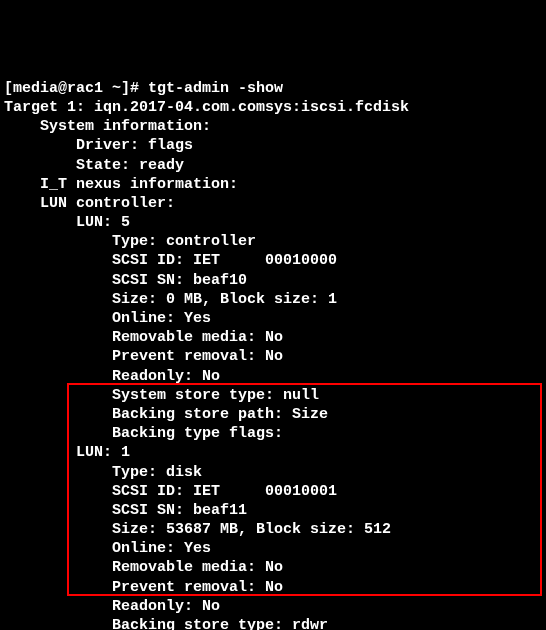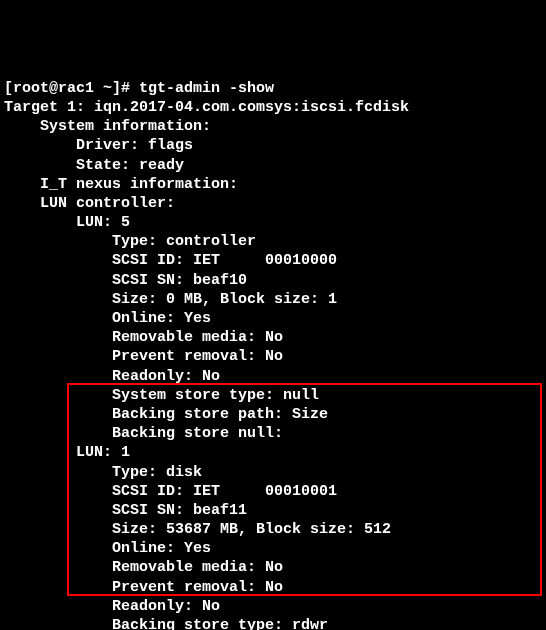--- a/index.html
+++ b/index.html
@@ -28,39 +28,39 @@
       top: 383px;
       width: 475px;
       height: 213px;
     }
   </style>
 </head>
 <body>
 
 
 
-<span><span>[root@rac1 ~]# </span><span>tgt-admin -show</span></span>
+<span><span>[media@rac1 ~]# </span><span>tgt-admin -show</span></span>
 <span>Target 1: iqn.2017-04.com.comsys:iscsi.fcdisk</span>
 <span>    System information:</span>
 <span>        Driver: flags</span>
 <span>        State: ready</span>
 <span>    I_T nexus information:</span>
 <span>    LUN controller:</span>
 <span>        LUN: 5</span>
 <span>            Type: controller</span>
 <span>            SCSI ID: IET     00010000</span>
 <span>            SCSI SN: beaf10</span>
 <span>            Size: 0 MB, Block size: 1</span>
 <span>            Online: Yes</span>
 <span>            Removable media: No</span>
 <span>            Prevent removal: No</span>
 <span>            Readonly: No</span>
 <span>            System store type: null</span>
 <span>            Backing store path: Size</span>
-<span>            Backing store null: </span>
+<span>            Backing type flags: </span>
 <span>        LUN: 1</span>
 <span>            Type: disk</span>
 <span>            SCSI ID: IET     00010001</span>
 <span>            SCSI SN: beaf11</span>
 <span>            Size: 53687 MB, Block size: 512</span>
 <span>            Online: Yes</span>
 <span>            Removable media: No</span>
 <span>            Prevent removal: No</span>
 <span>            Readonly: No</span>
 <span>            Backing store type: rdwr</span>

